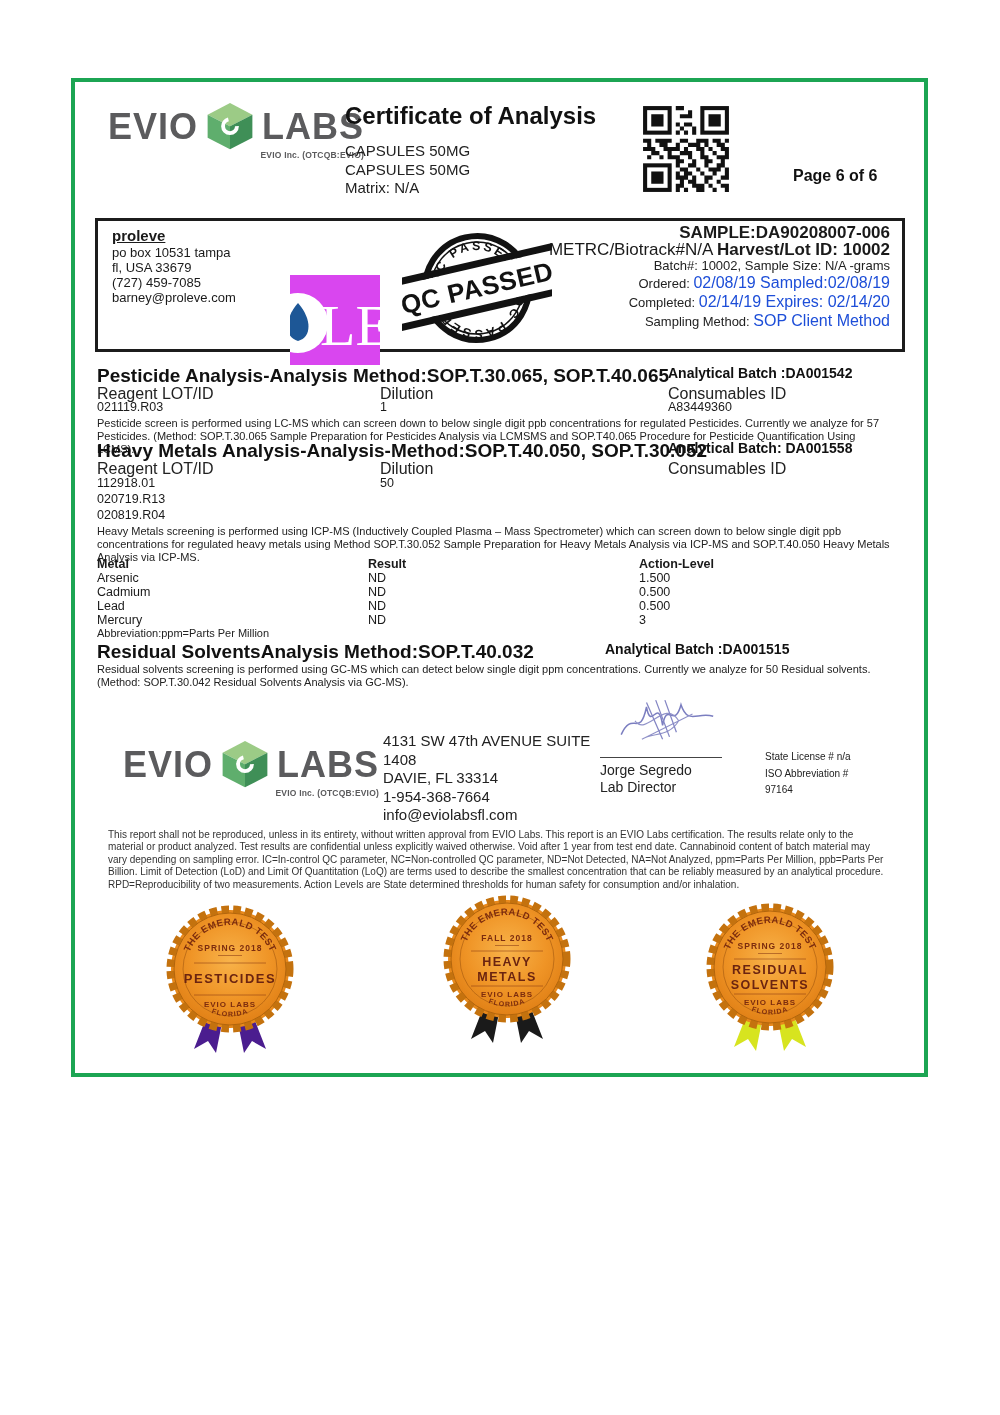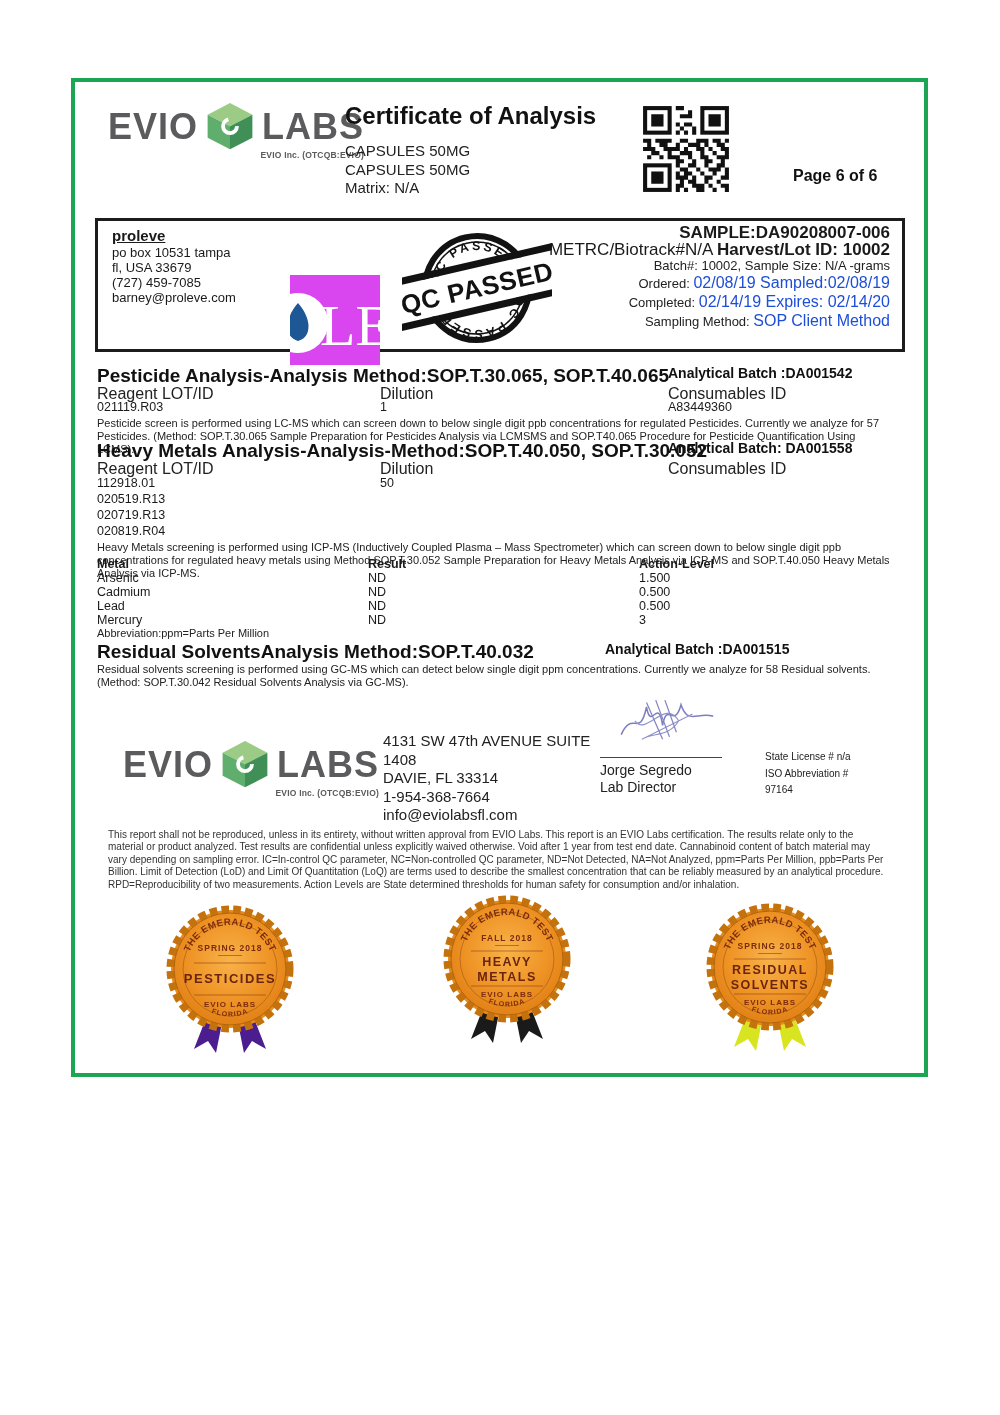--- a/index.html
+++ b/index.html
@@ -197,21 +197,20 @@
     </div>
     <div class="cols">
       <span class="c0">Reagent LOT/ID</span>
       <span class="c1">Dilution</span>
       <span class="c2">Consumables ID</span>
     </div>
     <div class="reagent-row">
       <span class="c0" style="position:absolute;">112918.01</span>
       <span class="c1" style="position:absolute;">50</span>
     </div>
-    <div class="reagent-row"><span>020519.R13</span></div>
     <div class="reagent-row"><span>020719.R13</span></div>
     <div class="reagent-row"><span>020819.R04</span></div>
     <div class="para">Heavy Metals screening is performed using ICP-MS (Inductively Coupled Plasma – Mass Spectrometer) which can screen down to below single digit ppb concentrations for regulated heavy metals using Method SOP.T.30.052 Sample Preparation for Heavy Metals Analysis via ICP-MS and SOP.T.40.050 Heavy Metals Analysis via ICP-MS.</div>
   </div>
 
   <div class="mtable" style="top:557px;">
     <div class="mrow mh">
       <span class="m0">Metal</span>
       <span class="m1">Result</span>
       <span class="m2">Action-Level</span>
@@ -237,21 +236,21 @@
       <span class="m2">3</span>
     </div>
   </div>
   <div class="abs abbr">Abbreviation:ppm=Parts Per Million</div>
 
   <div class="sec" style="top:641px;">
     <div class="sec-title-row">
       <span class="sec-title">Residual SolventsAnalysis Method:SOP.T.40.032</span>
       <span class="batch" style="left:508px;">Analytical Batch :DA001515</span>
     </div>
-    <div class="para">Residual solvents screening is performed using GC-MS which can detect below single digit ppm concentrations. Currently we analyze for 58 Residual solvents. (Method: SOP.T.30.042 Residual Solvents Analysis via GC-MS).</div>
+    <div class="para">Residual solvents screening is performed using GC-MS which can detect below single digit ppm concentrations. Currently we analyze for 50 Residual solvents. (Method: SOP.T.30.042 Residual Solvents Analysis via GC-MS).</div>
   </div>
 
   <svg class="abs sig-svg" width="115" height="65" viewBox="0 0 100 56">
     <g fill="none" stroke="#7b7ec0" stroke-width="1.3">
       <path d="M8 42 C 18 20, 24 46, 30 18 C 34 40, 40 8, 44 34 C 48 12, 54 38, 60 16 C 66 34, 74 22, 88 26"></path>
       <path d="M20 30 C 30 44, 46 10, 58 30 C 50 44, 36 40, 26 46 L 70 24" stroke="#9193c9" stroke-width="1"></path>
       <path d="M30 14 L 44 46 M38 12 L 50 44 M46 12 L 56 40" stroke="#8486c4" stroke-width="1.1"></path>
     </g>
   </svg>
 

